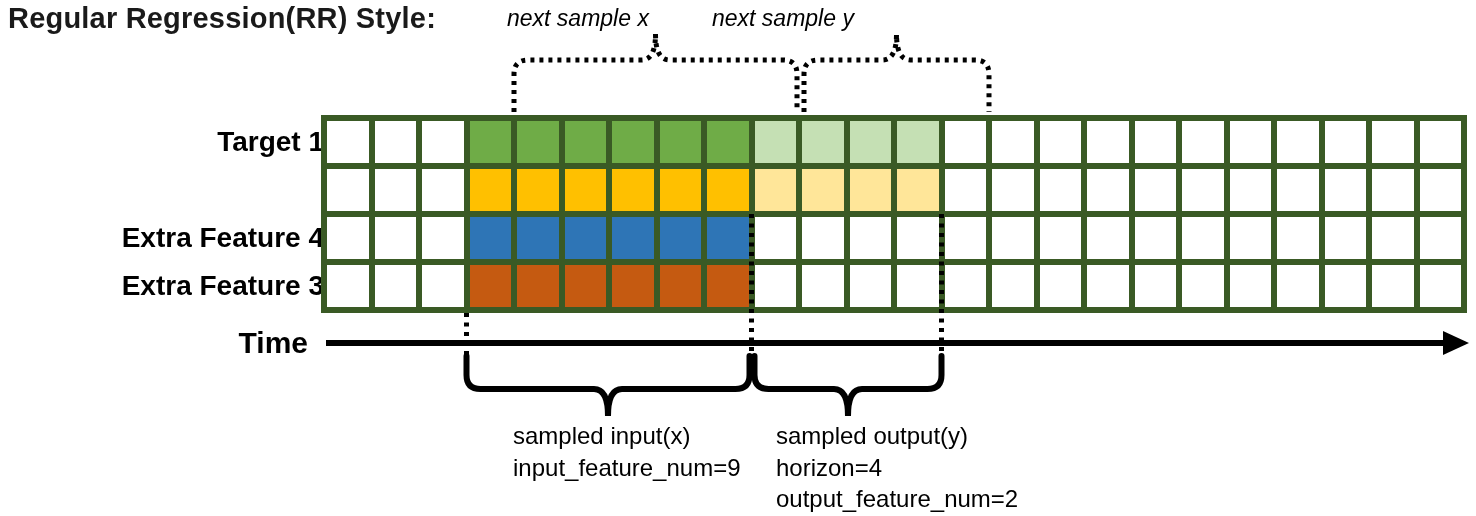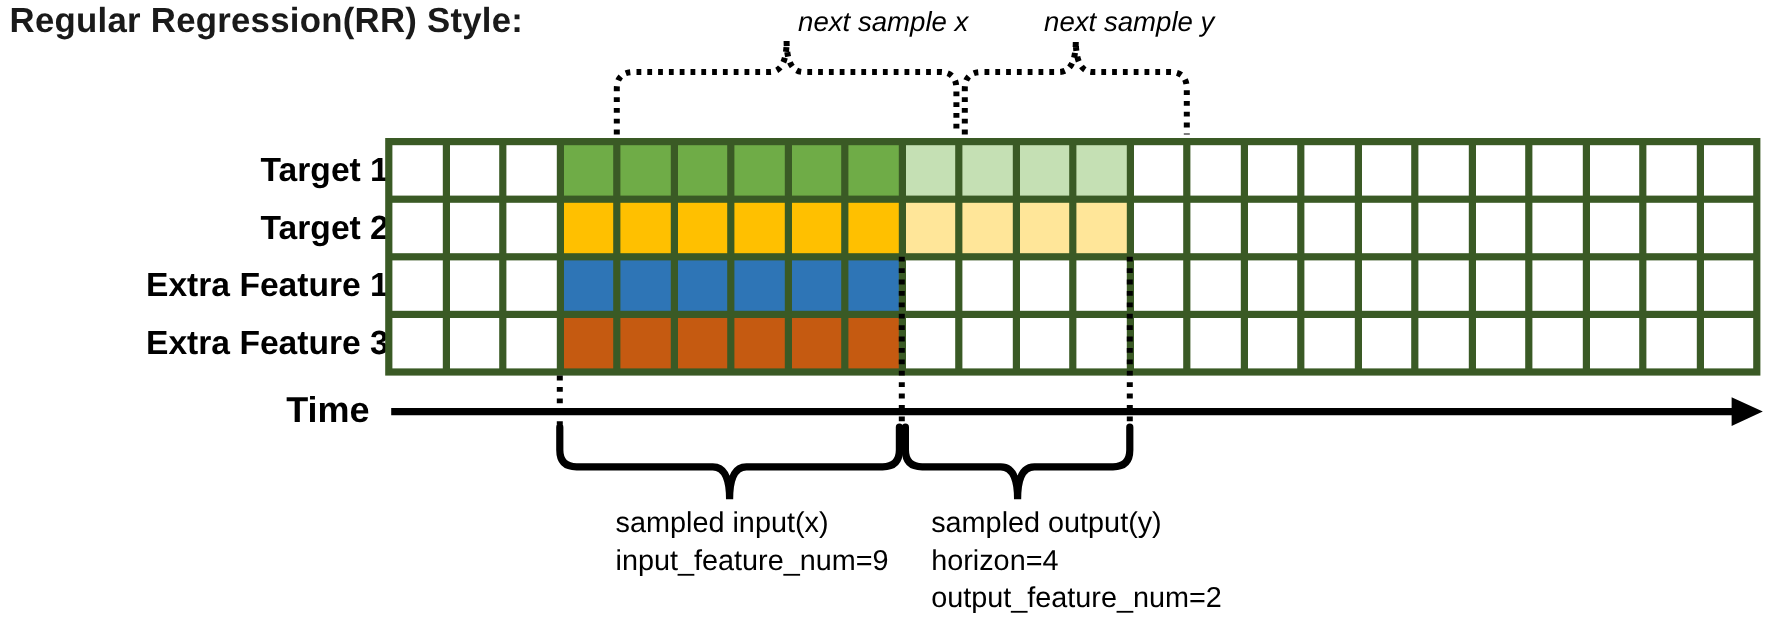--- a/index.html
+++ b/index.html
@@ -31,21 +31,21 @@
   #row-label-1 { top: 173px; }
   #row-label-2 { top: 221px; }
   #row-label-3 { top: 269px; }
   #time-label {
     left: 0; width: 308px; top: 326px; height: 34px;
     text-align: right;
     font-size: 30px; font-weight: bold; line-height: 34px;
   }
   .next-sample-label {
     top: 3px; width: 300px; height: 30px;
-    text-align: right;
+    text-align: left;
     font-size: 23px; font-style: italic; line-height: 30px;
     white-space: nowrap;
   }
   #next-sample-x-label { left: 507px; }
   #next-sample-y-label { left: 712px; }
   #sample-grid {
     left: 321px; top: 115px;
     width: 1146px; height: 198px;
     box-sizing: border-box;
     padding: 6px;
@@ -71,22 +71,21 @@
 <body>
 
 <div id="canvas">
 
   <div id="title" class="abs">Regular Regression(RR) Style:</div>
 
   <div id="next-sample-x-label" class="abs next-sample-label">next sample x</div>
   <div id="next-sample-y-label" class="abs next-sample-label">next sample y</div>
 
   <div id="row-label-0" class="abs row-label">Target 1</div>
-  <div id="row-label-1" class="abs row-label">Target 2</div>
-  <div id="row-label-2" class="abs row-label">Extra Feature 1</div>
+  <div id="row-label-2" class="abs row-label">Extra Feature 4</div>
   <div id="row-label-3" class="abs row-label">Extra Feature 3</div>
 
   <div id="sample-grid" class="abs" style="background: rgb(58, 90, 37);">
       <div class="grid-cell" style="background: rgb(255, 255, 255);"></div>
       <div class="grid-cell" style="background: rgb(255, 255, 255);"></div>
       <div class="grid-cell" style="background: rgb(255, 255, 255);"></div>
       <div class="grid-cell" style="background: rgb(111, 172, 71);"></div>
       <div class="grid-cell" style="background: rgb(111, 172, 71);"></div>
       <div class="grid-cell" style="background: rgb(111, 172, 71);"></div>
       <div class="grid-cell" style="background: rgb(111, 172, 71);"></div>

